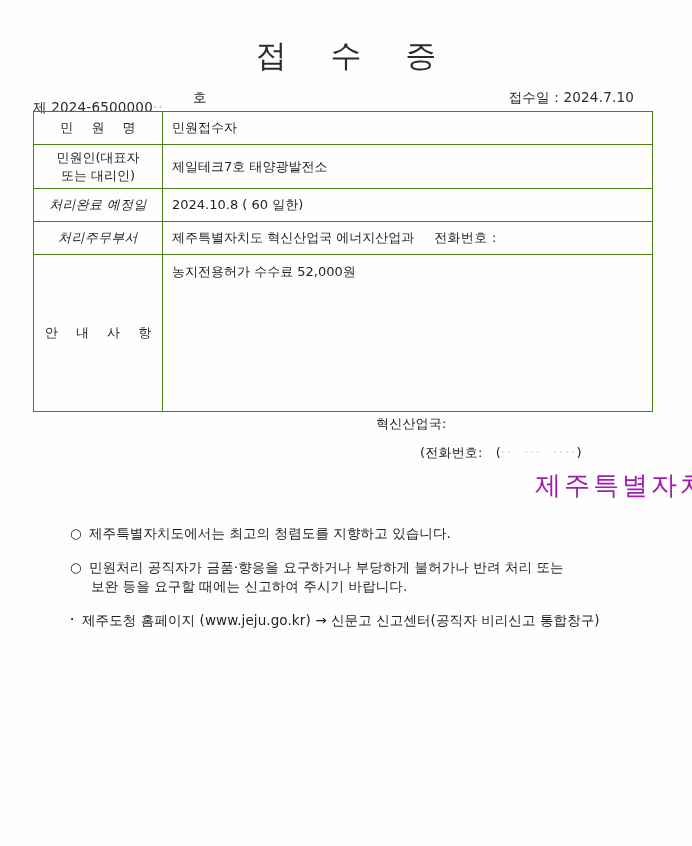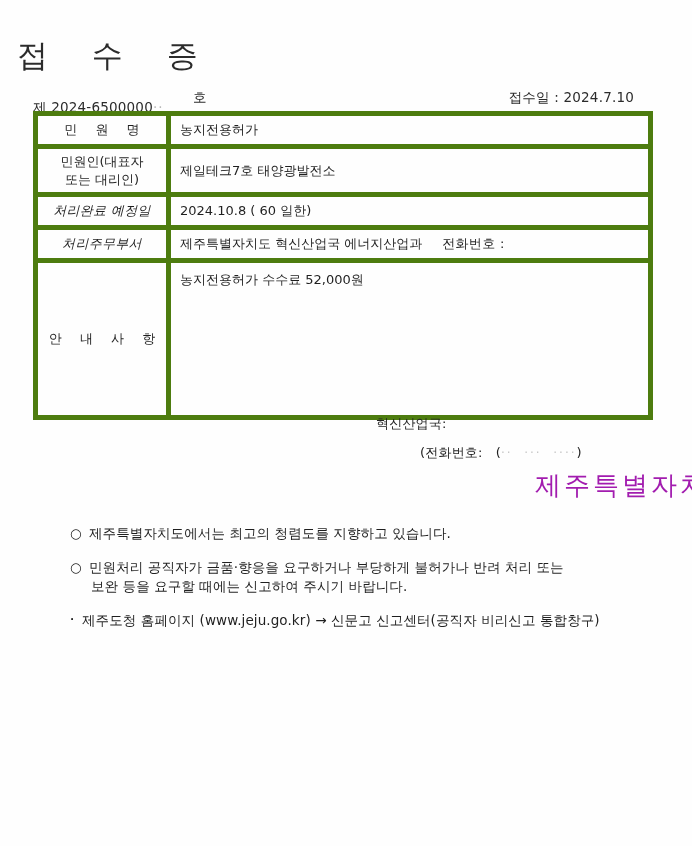--- a/index.html
+++ b/index.html
@@ -22,20 +22,21 @@
     inset: 0;
     background: #fefefe;
   }
 
   
   .doc-title {
     position: absolute;
     top: 36px;
     left: 0;
     width: 692px;
+    text-align: center;
     font-size: 31px;
     letter-spacing: 17px;
     text-indent: 17px;
     color: #2b2b2b;
     font-weight: 400;
     line-height: 1.25;
   }
 
   
   .header-row {
@@ -76,21 +77,21 @@
     position: absolute;
     top: 111px;
     left: 33px;
     width: 620px;
     border-collapse: collapse;
     table-layout: fixed;
     font-size: 13px;
     color: #222;
   }
   .info-table td {
-    border: 5px solid #4d7c0f;
+    border: 1px solid #4d7c0f;
     padding: 0;
     vertical-align: middle;
   }
   .info-table td.label {
     width: 124px;
     text-align: center;
     font-size: 13px;
     line-height: 1.35;
     color: #1f1f1f;
     padding: 4px 2px;
@@ -213,21 +214,21 @@
     <span class="doc-no-suffix">호</span>
     <span class="receipt-date">접수일 : 2024.7.10</span>
   </div>
 
   <table class="info-table">
     <tbody>
       <tr class="r1">
         <td class="label">
           <span class="lbl-spaced">민  원  명</span>
         </td>
-        <td class="value">농지전용허가</td>
+        <td class="value">민원접수자</td>
       </tr>
 
       <tr class="r2">
         <td class="label">
           <div>민원인(대표자</div>
           <div>또는 대리인)</div>
         </td>
         <td class="value">제일테크7호 태양광발전소</td>
       </tr>
 

